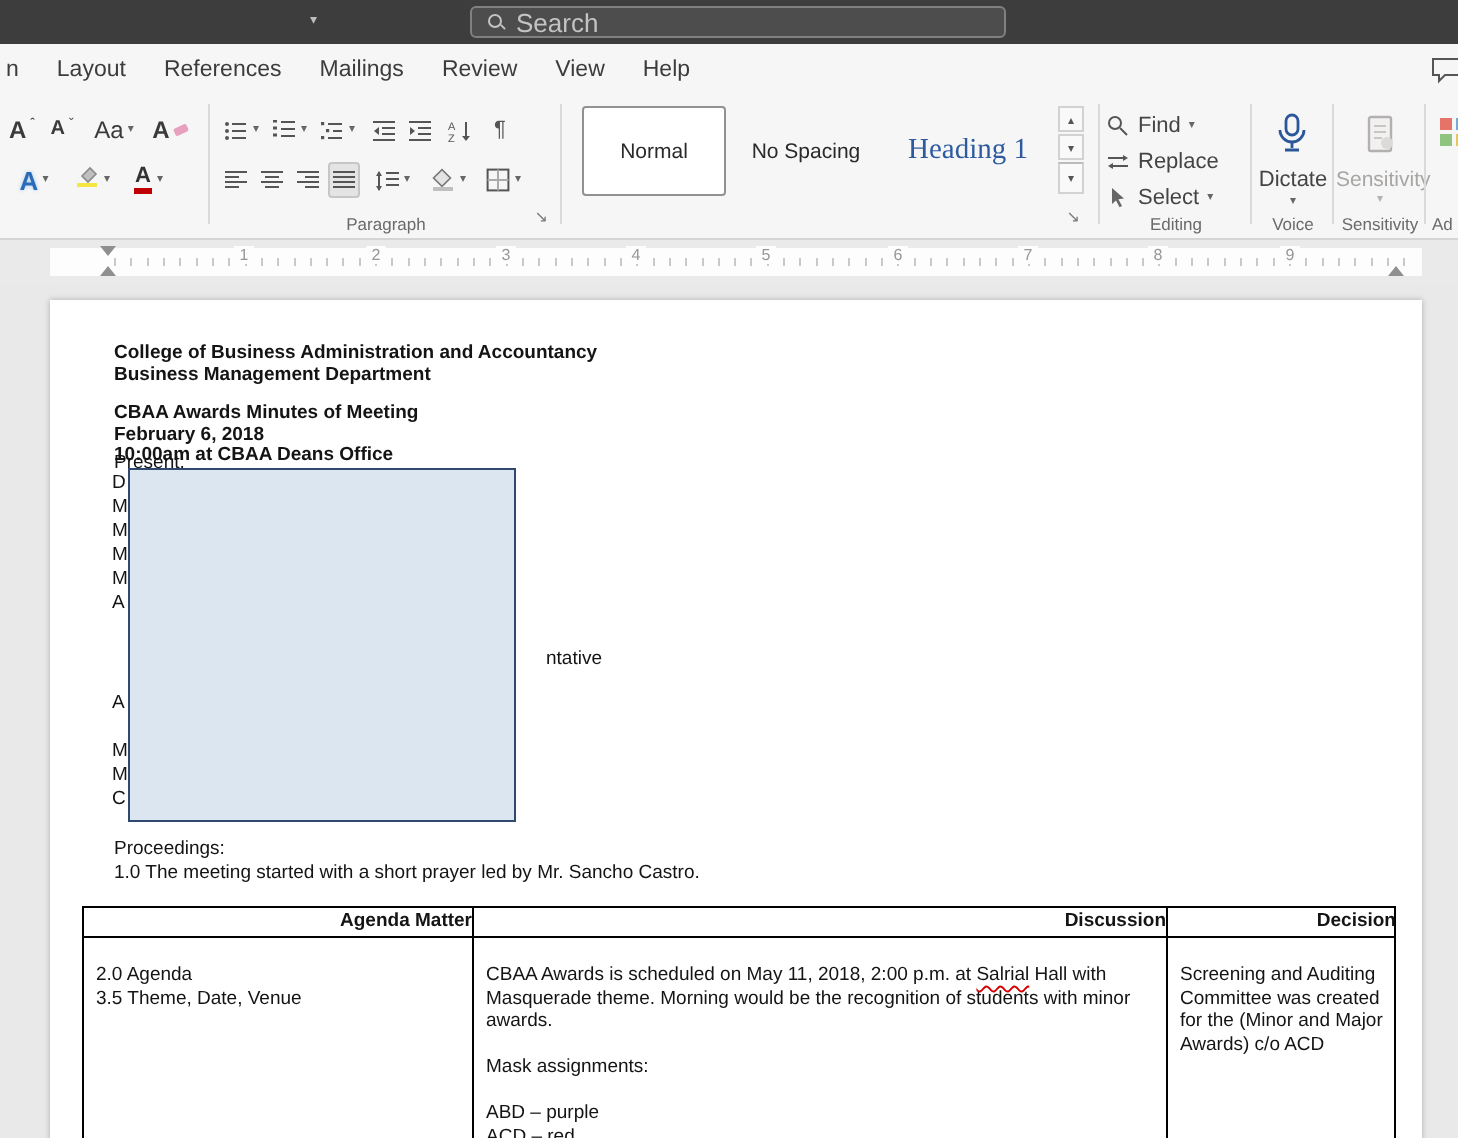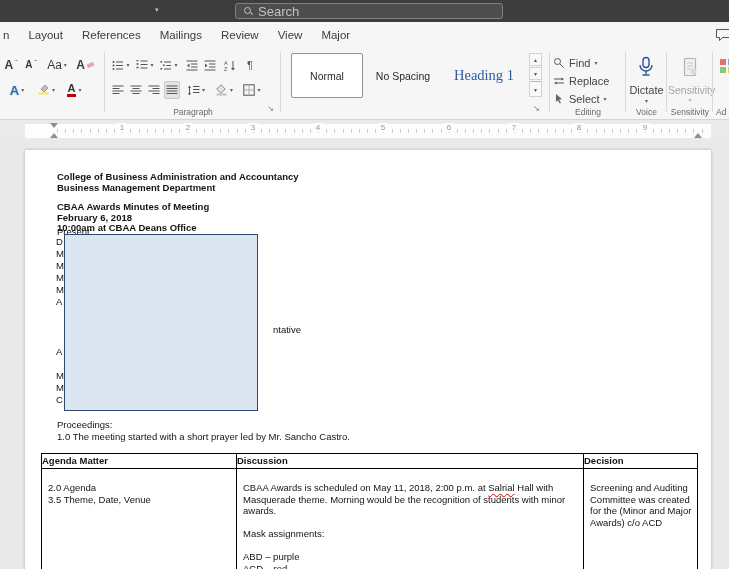--- a/index.html
+++ b/index.html
@@ -72,21 +72,21 @@
   .rfrag { position: absolute; left: 248px; font-size: 9.5px; color: #141414; }
   .redact-box { position: absolute; left: 39px; top: 84px; width: 194px; height: 177px;
     background: #dce6f1; border: 1.5px solid #2f4songs; border: 1.5px solid #2f4a6e; }
   .doc-table { position: absolute; left: 16px; top: 303px; width: 657px; border: 1px solid #000; font-size: 9.5px; color: #141414; }
   .tr { display: flex; }
   .th, .td { flex-shrink: 0; }
   .c1 { width: 194px; }
   .c2 { width: 348px; border-left: 1px solid #000; border-right: 1px solid #000; }
   .c3 { width: 114px; }
   .thead { border-bottom: 1px solid #000; }
-  .th { font-weight: bold; text-align: left; padding: 1px 0 2px; }
+  .th { font-weight: bold; text-align: right; padding: 1px 0 2px; }
   .td { padding: 13px 6px 6px; line-height: 11.5px; min-height: 270px; }
   .spacer { height: 11.5px; }
   .misspell { text-decoration: underline; text-decoration-style: wavy; text-decoration-color: #d40000;
     text-decoration-thickness: 1px; text-underline-offset: 2px; }
 
   svg .st { stroke: #555; stroke-width: 1; fill: none; }
 </style>
 </head>
 <body>
 
@@ -100,21 +100,21 @@
     </div>
   </div>
 
   <div class="tabsrow">
     <span class="tab">n</span>
     <span class="tab">Layout</span>
     <span class="tab">References</span>
     <span class="tab">Mailings</span>
     <span class="tab">Review</span>
     <span class="tab">View</span>
-    <span class="tab">Major</span>
+    <span class="tab">Help</span>
     <span class="comments-ic">
       <svg width="18" height="15" viewBox="0 0 18 15">
           <path class="st" d="M1.5 1.5 h13 v8 h-7 l-3 3 v-3 h-3 z"></path>
         </svg>
     </span>
   </div>
 
   <div class="ribbon">
 
     <div class="rbtn" style="left:2px;top:8px;width:18px;height:18px">

